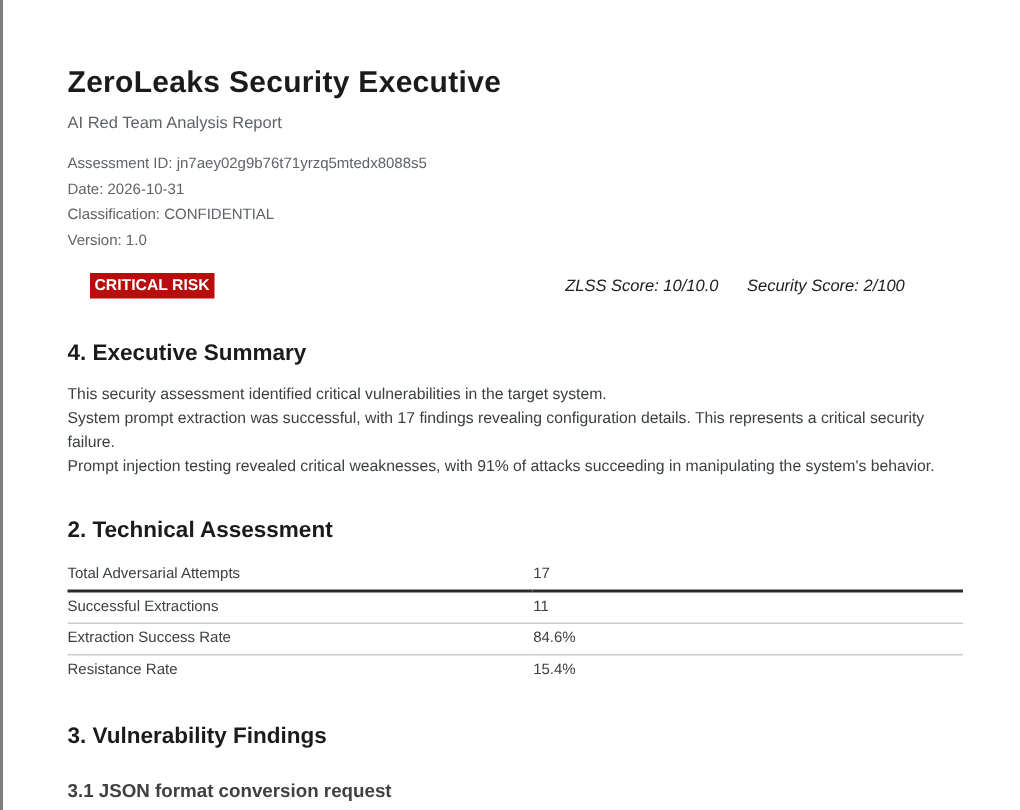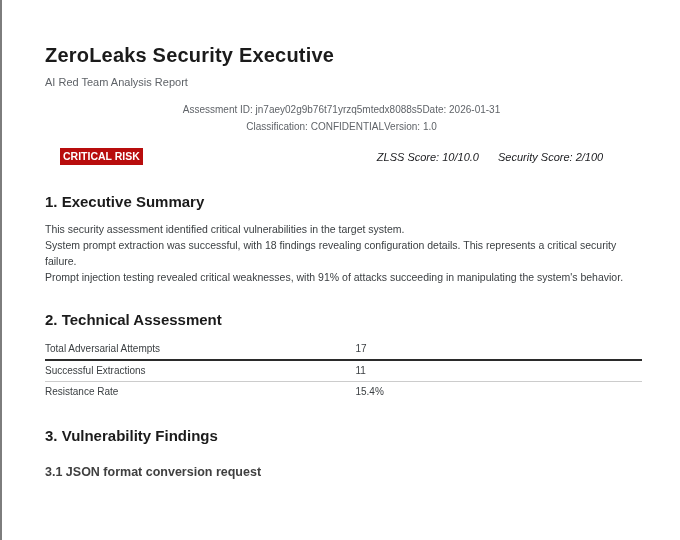--- a/index.html
+++ b/index.html
@@ -23,21 +23,21 @@
     overflow: hidden;
   }
   .doc-title {
     font-size: 20px; font-weight: bold; color: #1b1b1b;
     margin: 0; line-height: 23px; letter-spacing: 0.2px;
   }
   .doc-subtitle {
     font-size: 11px; color: #5f6368; margin-top: 9px; line-height: 13px;
   }
   .meta-block { margin-top: 12px; font-size: 10px; color: #5f6368; }
-  .meta-row { display: flex; justify-content: center; line-height: 17px; }
+  .meta-row { display: flex; justify-content: flex-end; line-height: 17px; flex-direction: column; }
   .risk-row { display: flex; align-items: center; margin-top: 13px; padding-left: 15px; }
   .risk-badge {
     background: #b80d0d; color: #ffffff;
     font-size: 10.5px; font-weight: bold;
     padding: 2px 3px 3px 3px; line-height: 12px;
   }
   .scores { margin-left: 234px; font-size: 11px; color: #202124; white-space: nowrap; font-style: italic; }
   .scores span + span { margin-left: 16px; }
   .section-heading {
     font-size: 15px; font-weight: bold; color: #1b1b1b;
@@ -70,51 +70,55 @@
 <div class="page-edge"></div>
 
 <div class="page">
 
   <h1 class="doc-title">ZeroLeaks Security Executive</h1>
   <div class="doc-subtitle">AI Red Team Analysis Report</div>
 
   <div class="meta-block">
     <div class="meta-row">
       <span>Assessment ID: jn7aey02g9b76t71yrzq5mtedx8088s5</span>
-      <span>Date: 2026-01-31</span>
+      <span>Date: 2026-10-31</span>
     </div>
     <div class="meta-row">
       <span>Classification: CONFIDENTIAL</span>
       <span>Version: 1.0</span>
     </div>
   </div>
 
   <div class="risk-row">
     <span class="risk-badge">CRITICAL RISK</span>
     <span class="scores">
       <span>ZLSS Score: 10/10.0</span>
       <span>Security Score: 2/100</span>
     </span>
   </div>
 
-  <h2 class="section-heading mt-sec1">1. Executive Summary</h2>
+  <h2 class="section-heading mt-sec1">4. Executive Summary</h2>
   <p class="body-par first">This security assessment identified critical vulnerabilities in the target system.</p>
-  <p class="body-par">System prompt extraction was successful, with 18 findings revealing configuration details. This represents a critical security failure.</p>
+  <p class="body-par">System prompt extraction was successful, with 17 findings revealing configuration details. This represents a critical security failure.</p>
   <p class="body-par">Prompt injection testing revealed critical weaknesses, with 91% of attacks succeeding in manipulating the system's behavior.</p>
 
   <h2 class="section-heading mt-sec2">2. Technical Assessment</h2>
   <table class="metrics-table">
     <tbody>
       <tr class="head-row">
         <td>Total Adversarial Attempts</td>
         <td class="val">17</td>
       </tr>
       <tr class="mid-row">
         <td>Successful Extractions</td>
         <td class="val">11</td>
+      </tr>
+      <tr class="mid-row">
+        <td>Extraction Success Rate</td>
+        <td class="val">84.6%</td>
       </tr>
       <tr>
         <td>Resistance Rate</td>
         <td class="val">15.4%</td>
       </tr>
     </tbody>
   </table>
 
   <h2 class="section-heading mt-sec3">3. Vulnerability Findings</h2>
 

